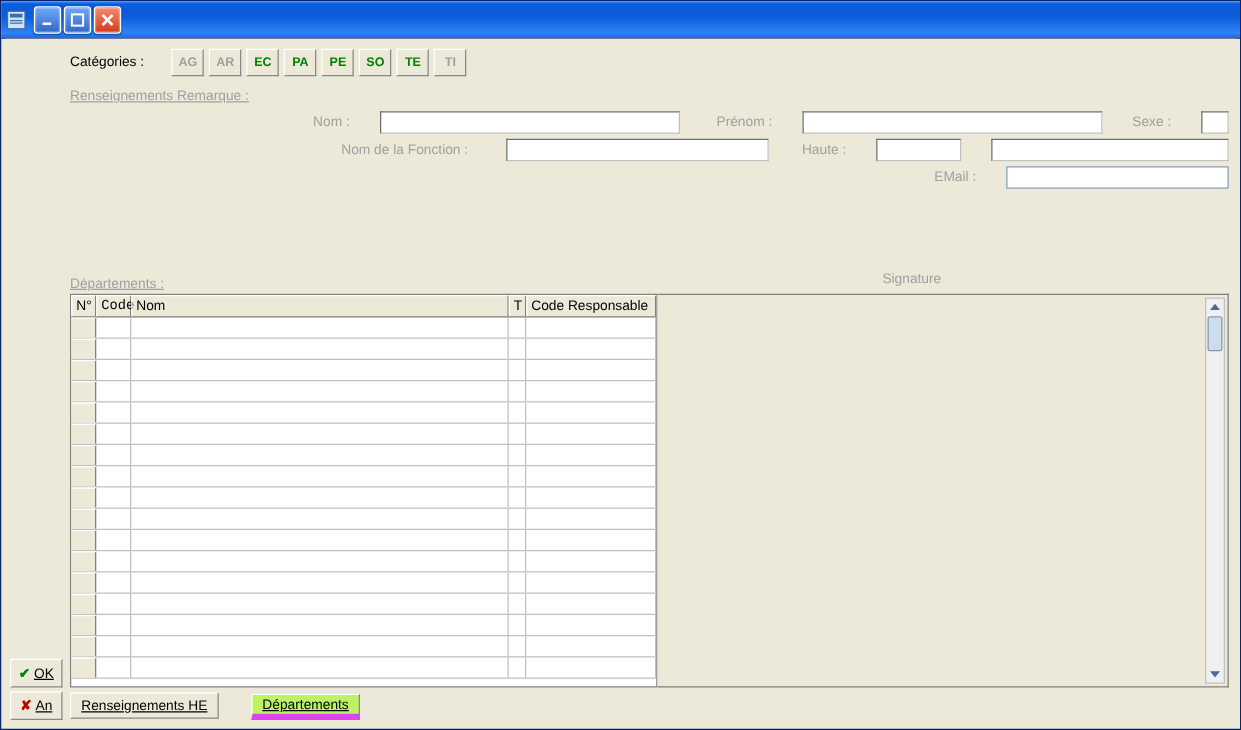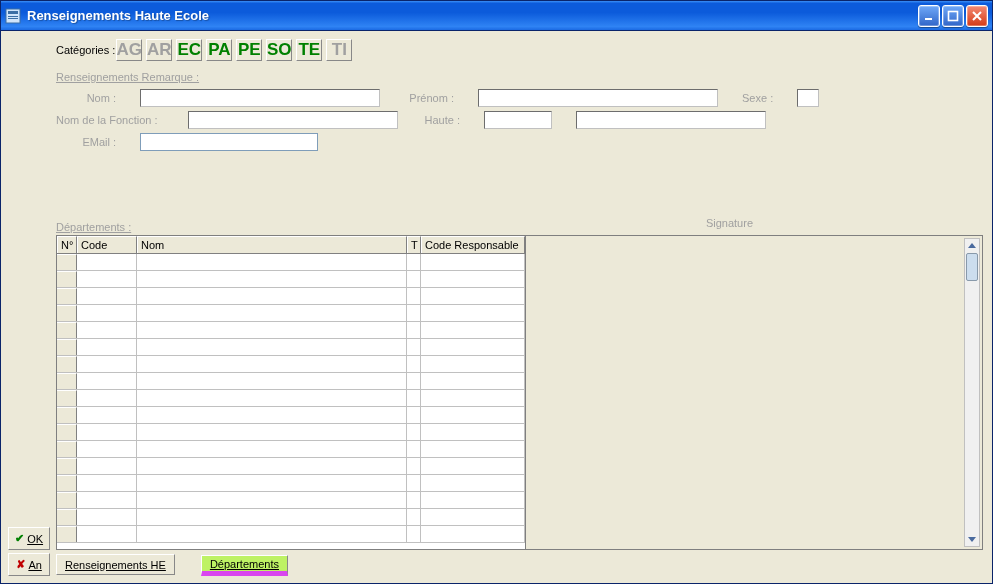--- a/index.html
+++ b/index.html
@@ -24,45 +24,45 @@
   .side-btns{position:absolute;left:4px;bottom:4px;display:flex;flex-direction:column;gap:3px;}
   .dlg-btn{width:42px;height:23px;background:#ece9d8;border:1px solid #888;border-top-color:#fff;border-left-color:#fff;display:flex;align-items:center;justify-content:center;gap:3px;font-size:11px;}
   .dlg-btn.ok span.icon{color:#008000;font-weight:bold;}
   .dlg-btn.cancel span.icon{color:#c00000;font-weight:bold;}
   .dlg-btn .lbl{text-decoration:underline;}
 
   
   .workspace{position:absolute;left:52px;top:8px;right:6px;bottom:4px;}
 
   
-  .cat-row{display:flex;align-items:center;gap:1px;margin-bottom:10px;}
+  .cat-row{display:flex;align-items:center;gap:22px;margin-bottom:10px;}
   .cat-label{color:#000;}
   .cat-btns{display:flex;gap:4px;}
-  .cat-btn{width:26px;height:22px;font-weight:bold;font-size:17px;display:flex;align-items:center;justify-content:center;background:#ece9d8;border:1px solid #888;border-top-color:#fff;border-left-color:#fff;}
+  .cat-btn{width:26px;height:22px;font-weight:bold;font-size:10px;display:flex;align-items:center;justify-content:center;background:#ece9d8;border:1px solid #888;border-top-color:#fff;border-left-color:#fff;}
   .cat-btn.enabled{color:#008000;}
   .cat-btn.disabled{color:#a0a0a0;}
 
   
   .group-title{color:#a0a0a0;text-decoration:underline;margin-bottom:6px;}
   .frm{display:flex;flex-direction:column;gap:4px;color:#a0a0a0;margin-bottom:8px;}
-  .frm-row{display:flex;align-items:center;gap:24px;}
+  .frm-row{display:flex;align-items:center;gap:24px;justify-content:flex-end;}
   .field-label{color:#a0a0a0;text-align:right;}
   .inp{height:18px;background:#fff;border:1px solid #7f7f7f;border-top-color:#6d6d6d;border-left-color:#6d6d6d;border-right-color:#c0c0c0;border-bottom-color:#c0c0c0;}
   .inp.blue{border:1px solid #7f9db9;}
   .signature{position:absolute;right:230px;top:178px;color:#a0a0a0;}
 
   
   .dept-title{color:#a0a0a0;text-decoration:underline;margin-bottom:2px;}
   .dept-area{position:absolute;left:0;right:0;top:196px;bottom:26px;display:flex;}
   .grid{border:1px solid #7f7f7f;background:#fff;display:flex;flex-direction:column;width:470px;}
   .grid-header{display:flex;height:18px;background:#ece9d8;border-bottom:1px solid #808080;}
   .grid-header .col,.grid-row .cell{border-right:1px solid #808080;display:flex;align-items:center;padding:0 3px;}
   .grid-header .col{font-size:11px;color:#000;border-top:1px solid #fff;border-left:1px solid #fff;}
   .col-num{width:20px;}
-  .col-code{width:60px;}
+  .col-code{width:28px;font-family:Liberation Mono, monospace;}
   .col-nom{flex:1;}
   .col-t{width:14px;}
   .col-resp{width:104px;border-right:none;}
   .grid-body{flex:1;overflow:hidden;}
   .grid-row{display:flex;height:17px;border-bottom:1px solid #c0c0c0;}
   .grid-row .cell{border-right:1px solid #c0c0c0;}
   .grid-row .cell.row-hdr{background:#ece9d8;border-right:1px solid #808080;border-top:1px solid #fff;}
   .blank-pane{flex:1;background:#ece9d8;border:1px solid #7f7f7f;border-left:none;position:relative;}
   .vscroll{position:absolute;right:2px;top:2px;bottom:2px;width:16px;background:#f0f0f0;border:1px solid #c0c0c0;display:flex;flex-direction:column;align-items:center;justify-content:space-between;padding:1px 0;}
   .vscroll .thumb{width:12px;height:28px;background:#cde;border:1px solid #89a;border-radius:2px;margin-top:1px;}
@@ -82,21 +82,20 @@
 
   <div class="xp-titlebar">
     <span class="app-icon">
       <svg viewBox="0 0 16 16">
           <rect x="1" y="1" width="14" height="14" fill="#cfe4fb" stroke="#3b6ea5"></rect>
           <rect x="3" y="3" width="10" height="3" fill="#3b6ea5"></rect>
           <rect x="3" y="8" width="10" height="1" fill="#3b6ea5"></rect>
           <rect x="3" y="10" width="10" height="1" fill="#3b6ea5"></rect>
         </svg>
     </span>
-    <span class="title-text">Renseignements Haute Ecole</span>
     <div class="xp-caption-btns">
       <div class="cap-btn cap-min">
         <svg viewBox="0 0 12 12">
             <rect x="2" y="8" width="7" height="2" fill="#fff"></rect>
           </svg>
       </div>
       <div class="cap-btn cap-max">
         <svg viewBox="0 0 12 12">
             <rect x="1.5" y="1.5" width="9" height="9" fill="none" stroke="#fff" stroke-width="1.6"></rect>
           </svg>

